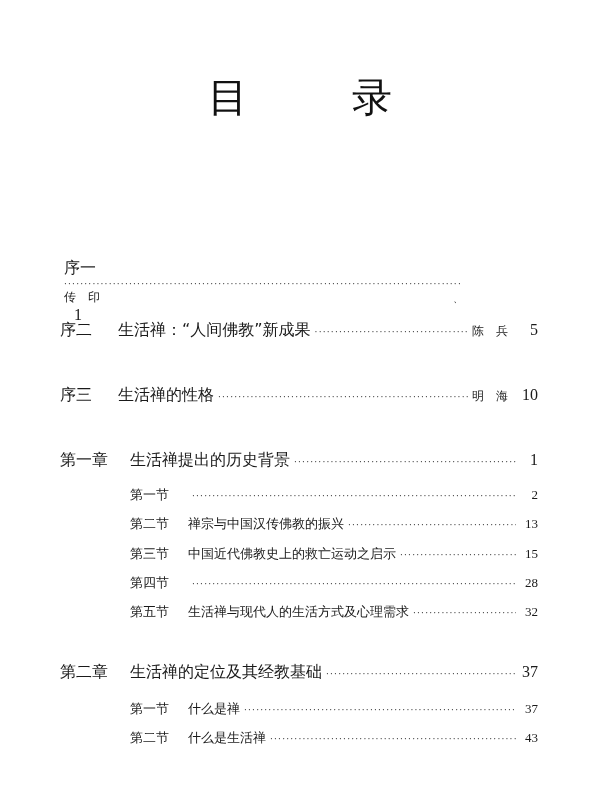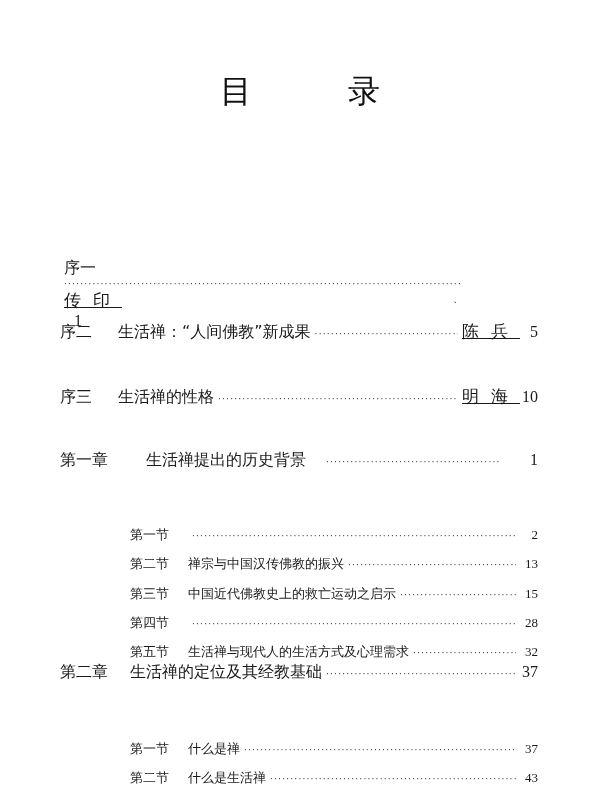--- a/index.html
+++ b/index.html
@@ -2,36 +2,36 @@
 <html><head>
 <meta charset="utf-8">
 <style>
   html, body { margin:0; padding:0; }
   body {
     width:600px; height:800px; background:#ffffff; position:relative; overflow:hidden;
     font-family: "DejaVu Sans", sans-serif; color:#1a1a1a;
   }
   .title {
     position:absolute; top:70px; left:0; width:600px; text-align:center;
-    font-size:32px; letter-spacing:32px; text-indent:32px; color:#111;
+    font-size:40px; letter-spacing:32px; text-indent:32px; color:#111;
   }
   .row { position:absolute; display:flex; align-items:baseline; white-space:nowrap; }
   .row .label { flex:0 0 auto; }
   .row .name { flex:0 0 auto; }
   .row .dots {
     flex:1 1 auto; overflow:hidden; margin:0 4px; color:#333;
     font-family:"DejaVu Serif", serif; font-size:9px; letter-spacing:1.2px;
   }
-  .row .author { flex:0 0 auto; font-family:"DejaVu Serif", serif; letter-spacing:12px; font-size:17px;text-decoration:underline; }
+  .row .author { flex:0 0 auto; font-family:"DejaVu Serif", serif; letter-spacing:12px; font-size:12px; }
   .row .page { flex:0 0 auto; font-family:"Liberation Serif", serif; text-align:right; min-width:18px; }
   .pref { left:60px; width:478px; font-size:16px; }
   .pref .label { width:58px; }
   .chap { left:60px; width:478px; font-size:16px; }
   .chap .label { width:70px; }
-  .sec { left:130px; width:408px; font-size:13px;margin-top:40px; }
+  .sec { left:130px; width:408px; font-size:13px; }
   .sec .label { width:58px; }
   .mark { position:absolute; left:453px; top:292px; font-size:10px; color:#333; }
 </style>
 </head>
 <body>
 
 <div class="title">目　录</div>
 
 <div class="row pref" style="top:258px;flex-direction:column;">
   <span class="label">序一</span>
@@ -48,21 +48,21 @@
   <span class="page">5</span>
 </div>
 <div class="row pref" style="top:385px;">
   <span class="label">序三</span>
   <span class="name">生活禅的性格</span>
   <span class="dots">··································································································</span>
   <span class="author">明海</span>
   <span class="page">10</span>
 </div>
 
-<div class="row chap" style="top:450px;gap:16px;">
+<div class="row chap" style="top:450px;">
   <span class="label">第一章</span>
   <span class="name">生活禅提出的历史背景</span>
   <span class="dots">··································································································</span>
   <span class="page">1</span>
 </div>
 <div class="row sec" style="top:486px;">
   <span class="label">第一节</span>
   <span class="dots">··································································································</span>
   <span class="page">2</span>
 </div>

